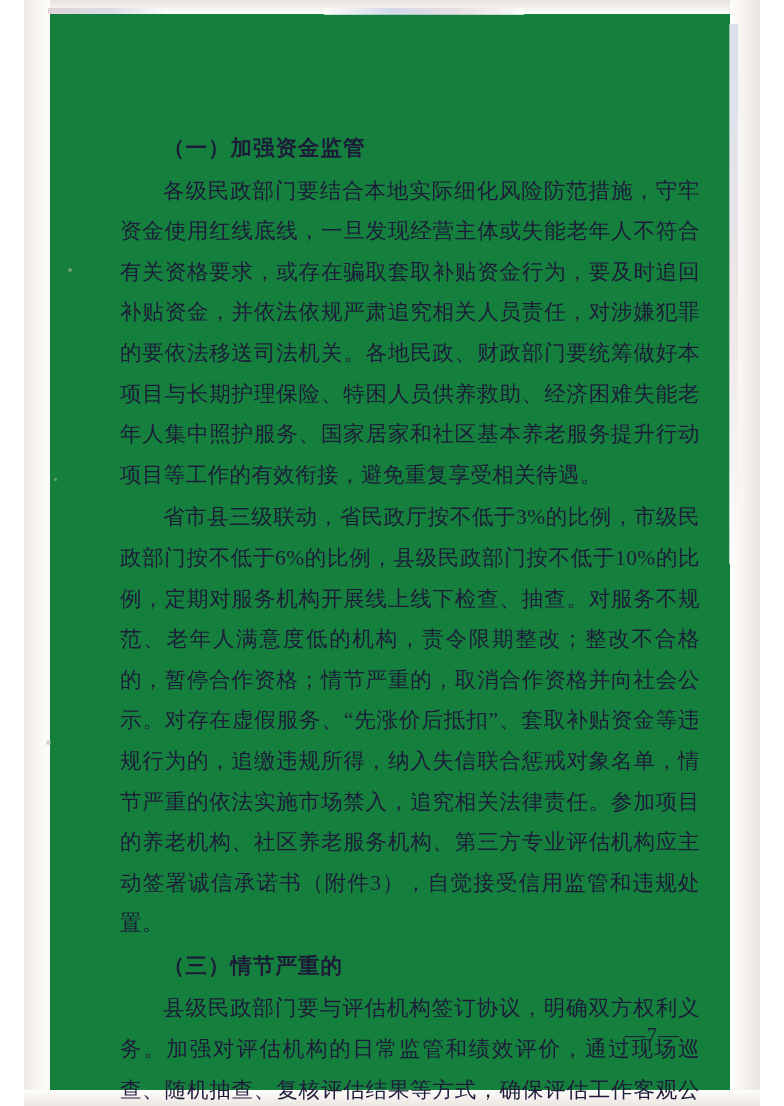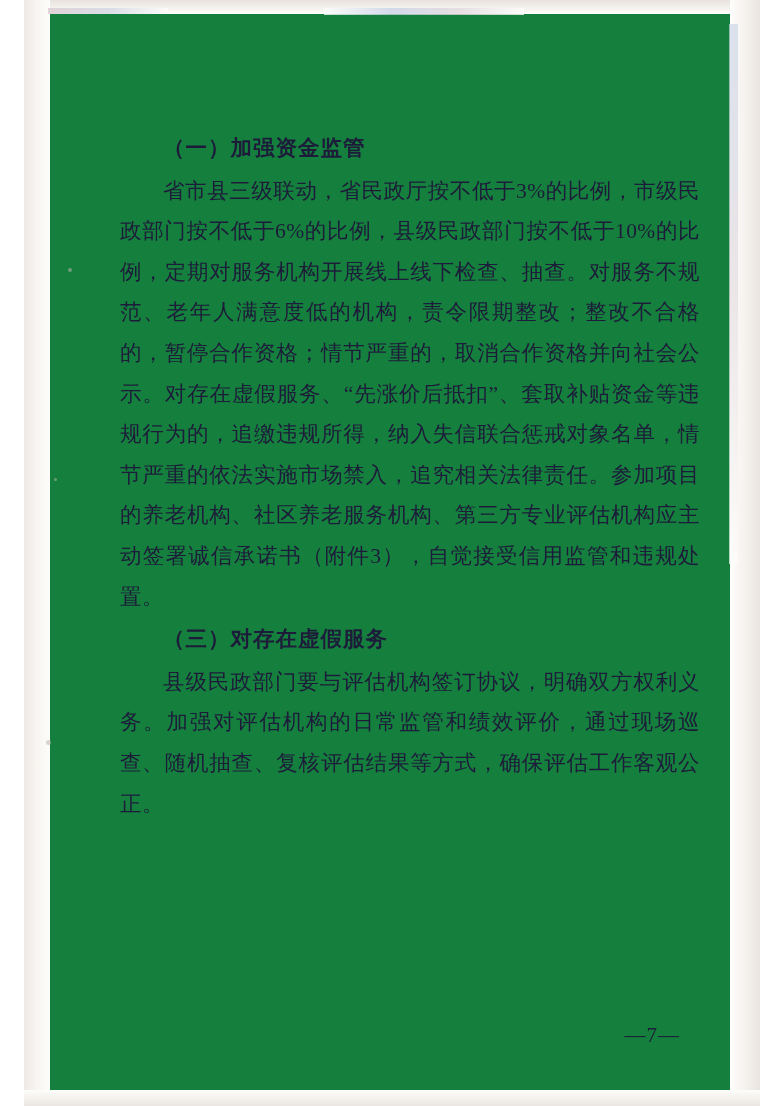--- a/index.html
+++ b/index.html
@@ -117,19 +117,20 @@
   <div class="edge-tint-a"></div>
   <div class="edge-tint-b"></div>
   <div class="edge-tint-c"></div>
 
   <div class="speck" style="left:44px; top:268px; width:4px; height:4px;"></div>
   <div class="speck" style="left:30px; top:478px; width:3px; height:3px;"></div>
   <div class="speck" style="left:22px; top:740px; width:5px; height:5px;"></div>
 
   <div class="content">
     <p class="heading">（一）加强资金监管</p>
+    <p class="body">各级民政部门要结合本地实际细化风险防范措施，守牢资金使用红线底线，一旦发现经营主体或失能老年人不符合有关资格要求，或存在骗取套取补贴资金行为，要及时追回补贴资金，并依法依规严肃追究相关人员责任，对涉嫌犯罪的要依法移送司法机关。各地民政、财政部门要统筹做好本项目与长期护理保险、特困人员供养救助、经济困难失能老年人集中照护服务、国家居家和社区基本养老服务提升行动项目等工作的有效衔接，避免重复享受相关待遇。</p>
     <p class="body">省市县三级联动，省民政厅按不低于3%的比例，市级民政部门按不低于6%的比例，县级民政部门按不低于10%的比例，定期对服务机构开展线上线下检查、抽查。对服务不规范、老年人满意度低的机构，责令限期整改；整改不合格的，暂停合作资格；情节严重的，取消合作资格并向社会公示。对存在虚假服务、“先涨价后抵扣”、套取补贴资金等违规行为的，追缴违规所得，纳入失信联合惩戒对象名单，情节严重的依法实施市场禁入，追究相关法律责任。参加项目的养老机构、社区养老服务机构、第三方专业评估机构应主动签署诚信承诺书（附件3），自觉接受信用监管和违规处置。</p>
-    <p class="heading">（三）对存在虚假服务</p>
+    <p class="heading">（三）情节严重的</p>
     <p class="body">县级民政部门要与评估机构签订协议，明确双方权利义务。加强对评估机构的日常监管和绩效评价，通过现场巡查、随机抽查、复核评估结果等方式，确保评估工作客观公正。</p>
   </div>
 
   <div class="page-number">—7—</div>
 </div>
 
 </body></html>

